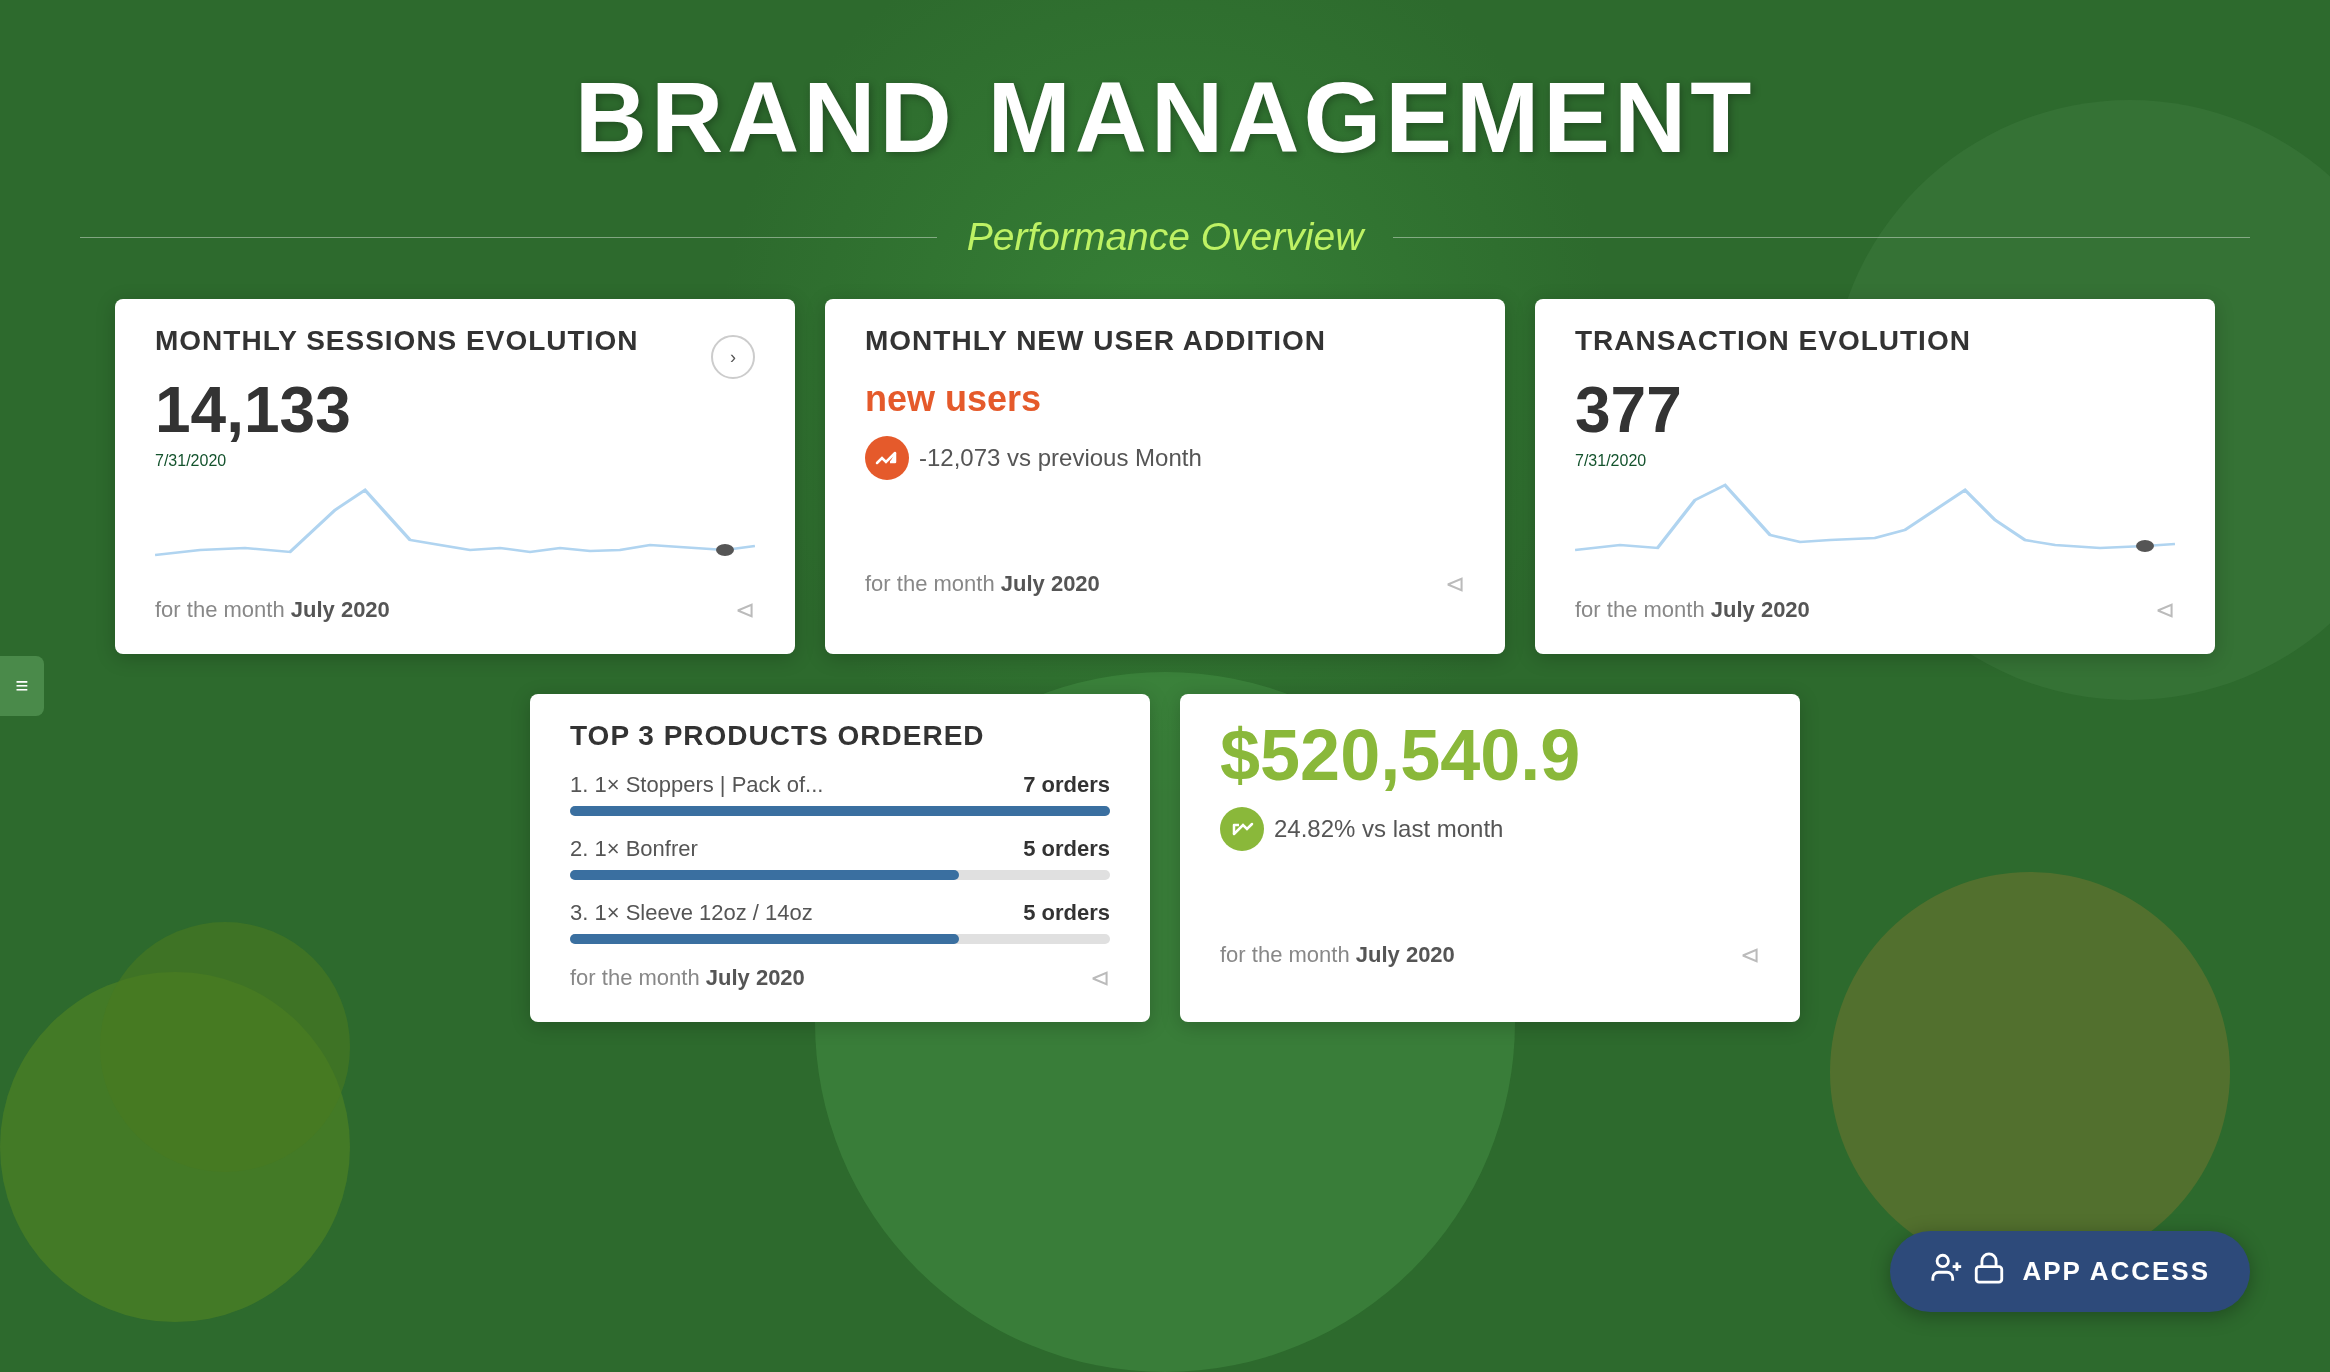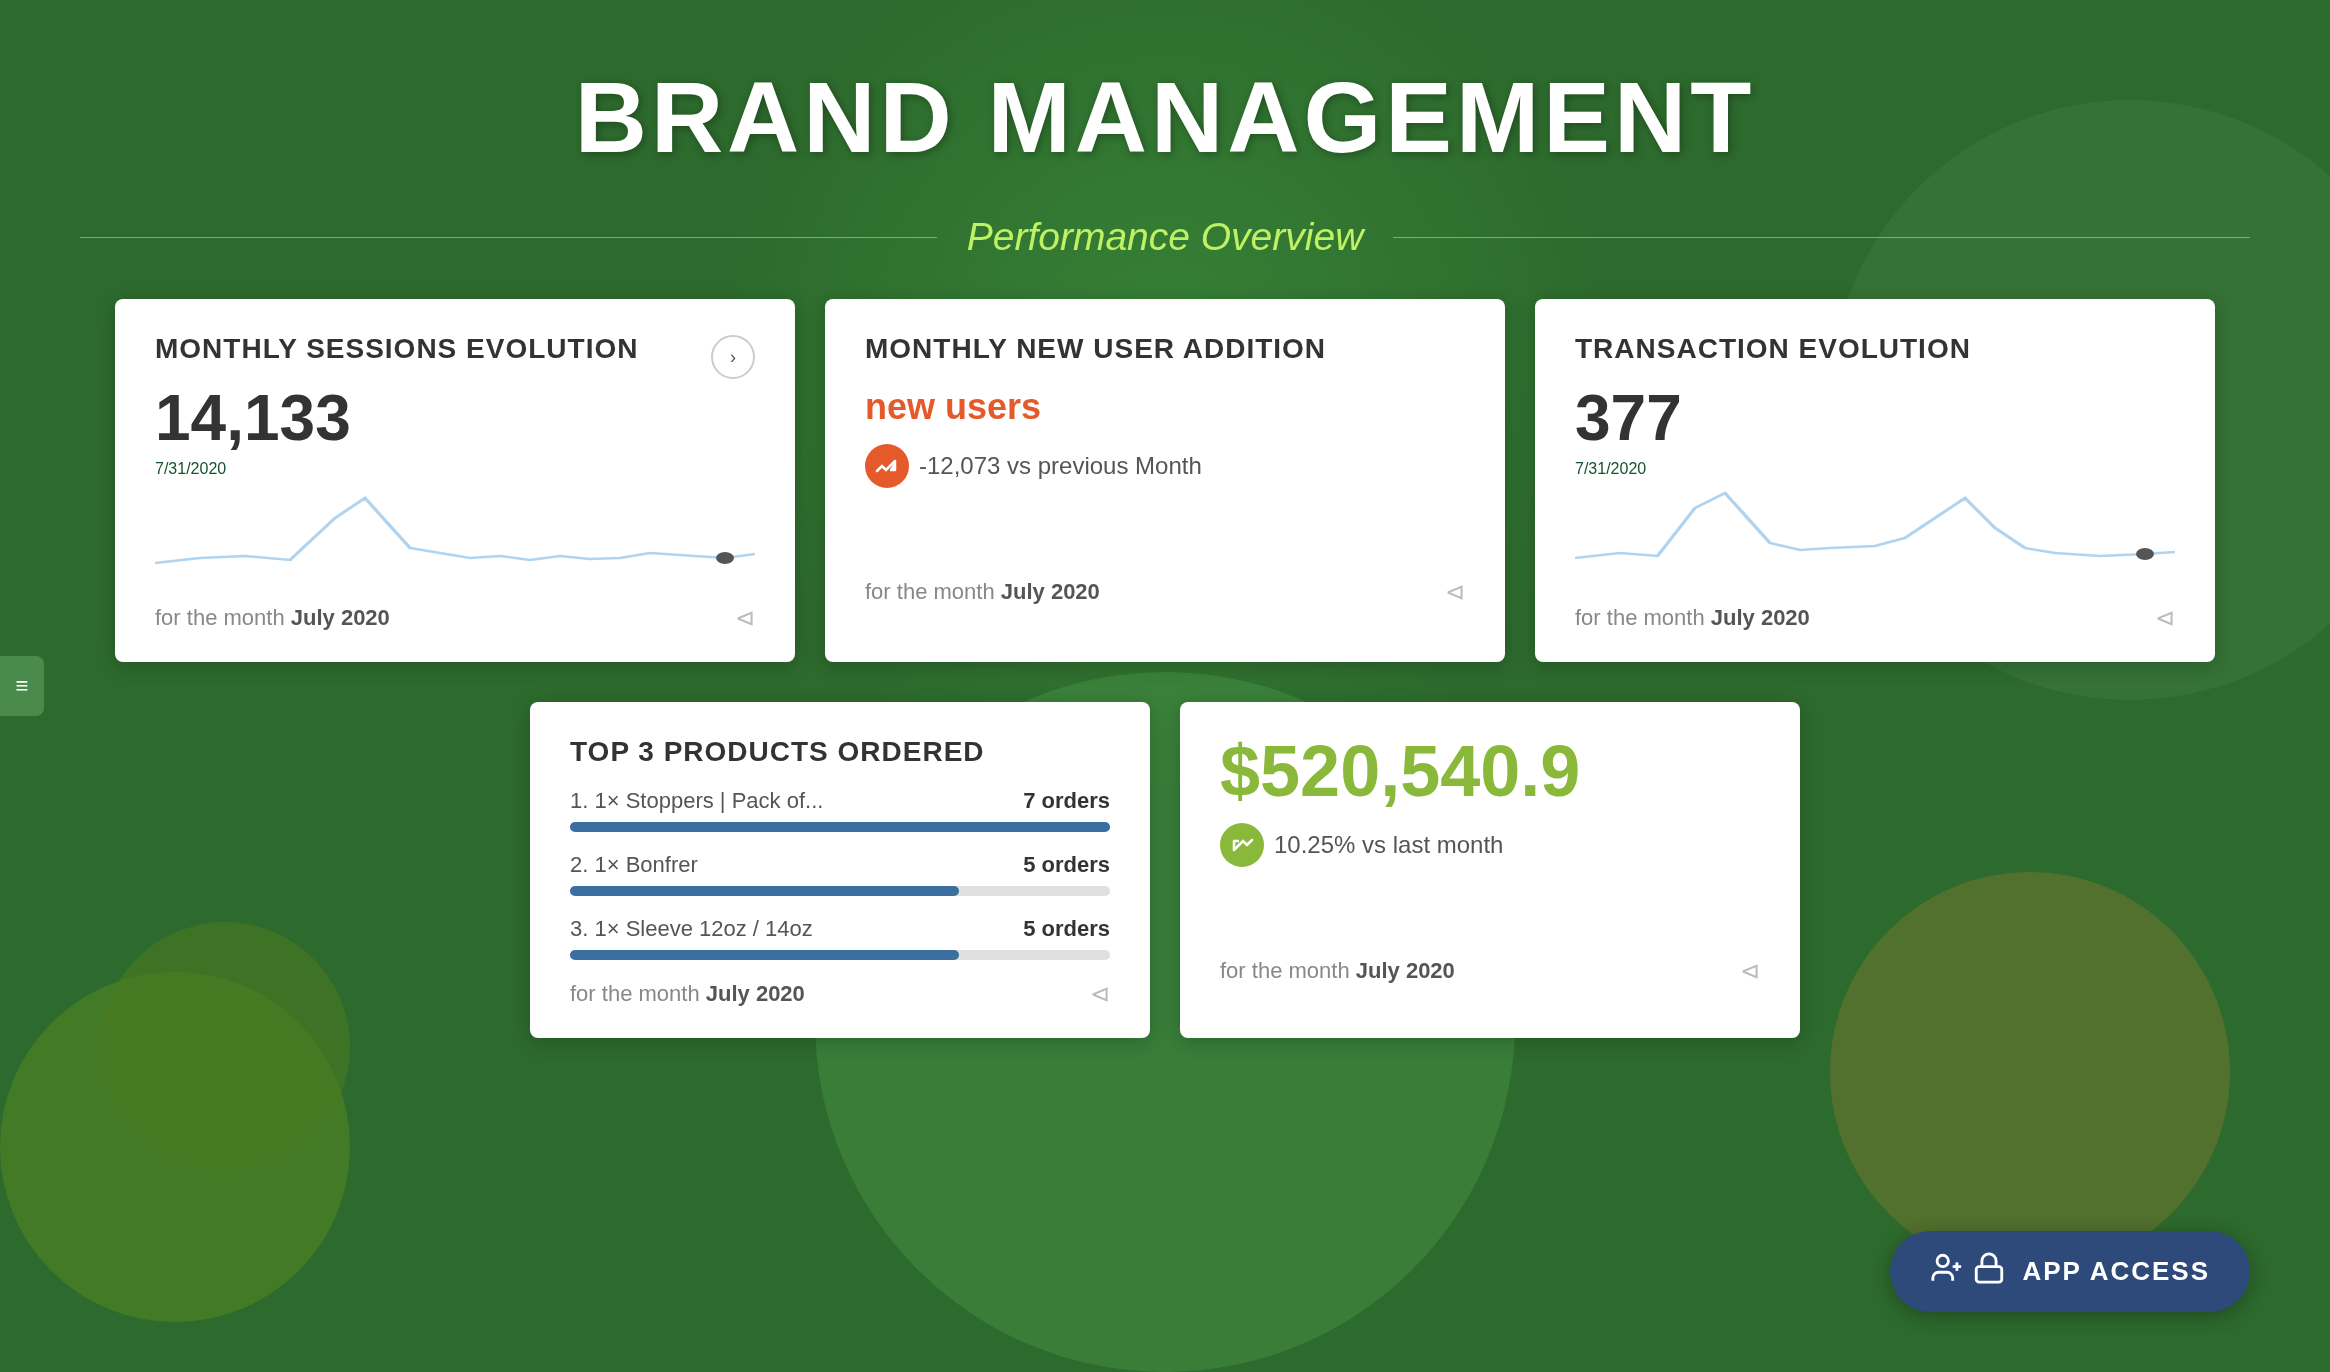--- a/index.html
+++ b/index.html
@@ -138,21 +138,21 @@
     .cards-row {
       display: flex;
       gap: 30px;
       margin-bottom: 40px;
       justify-content: center;
     }
 
     .card {
       background: white;
       border-radius: 8px;
-      padding: 33px 40px 30px;
+      padding: 25px 40px 30px;
       flex: 1;
       max-width: 680px;
       min-width: 500px;
       position: relative;
       box-shadow: 0 4px 20px rgba(0,0,0,0.2);
     }
 
     .card-title {
       font-size: 28px;
       font-weight: 900;
@@ -513,21 +513,21 @@
 
     <div class="card card-revenue">
       <div class="revenue-value">$520,540.9</div>
       <div class="trend-badge">
         <div class="trend-icon-up">
           <svg width="24" height="24" viewBox="0 0 24 24" fill="none">
             <path d="M4 17L13 8l4 4 5-5" stroke="white" stroke-width="2.5" stroke-linecap="round"></path>
             <polyline points="9,8 4,8 4,17" fill="none" stroke="white" stroke-width="2.5" stroke-linejoin="round"></polyline>
           </svg>
         </div>
-        <span class="trend-text">10.25% vs last month</span>
+        <span class="trend-text">24.82% vs last month</span>
       </div>
       <div class="card-footer" style="margin-top:80px;">
         <span class="card-month-label">
           <span>for the month</span> <strong>July 2020</strong>
         </span>
         <span class="share-icon">⊲</span>
       </div>
     </div>
 
   </div>

